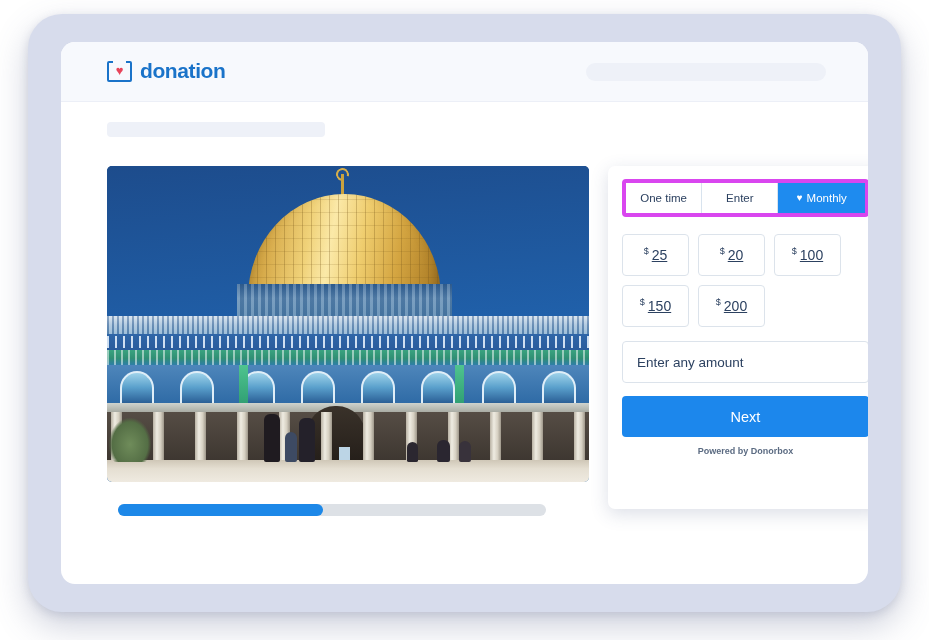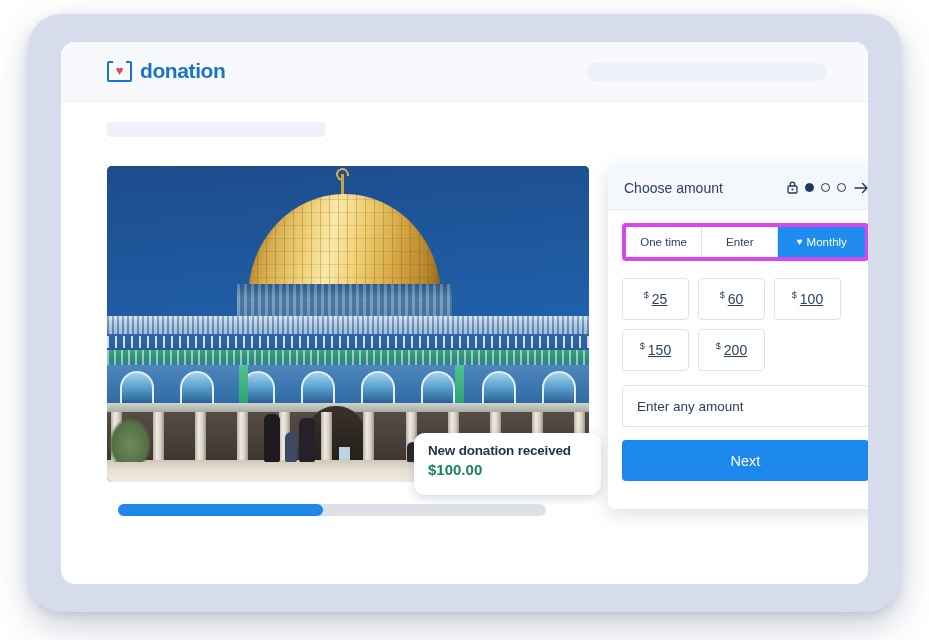--- a/index.html
+++ b/index.html
@@ -549,46 +549,26 @@
       <div class="tree"></div>
       <div class="chair"></div>
       <div class="person p1"></div>
       <div class="person p2"></div>
       <div class="person p3"></div>
       <div class="person p4"></div>
       <div class="person p5"></div>
       <div class="person p6"></div>
     </div>
 
-    <div class="toast">
-      <div class="toast-title">New donation received</div>
-      <div class="toast-amount" style="color: rgb(28, 129, 96);">$100.00</div>
-    </div>
 
     <div class="progress-track" style="background: rgb(221, 225, 230);">
       <div class="progress-fill" style="width: 48%; background: rgb(29, 136, 232);"></div>
     </div>
 
     <div class="form">
-      <div class="form-head">
-        <span class="form-head-title">Choose amount</span>
-        <span class="steps">
-          <svg class="lock-icon" width="11" height="13" viewBox="0 0 11 13">
-            <rect x="1" y="5" width="9" height="7" rx="1.2" fill="none" stroke="#1f3a5c" stroke-width="1.3"></rect>
-            <path d="M3.2 5 V3.4 a2.3 2.3 0 0 1 4.6 0 V5" fill="none" stroke="#1f3a5c" stroke-width="1.3"></path>
-            <circle cx="5.5" cy="8.5" r="1" fill="#1f3a5c"></circle>
-          </svg>
-          <span class="dot filled"></span>
-          <span class="dot"></span>
-          <span class="dot"></span>
-          <svg class="arrow-icon" width="15" height="12" viewBox="0 0 15 12">
-            <path d="M1 6 H13 M8.6 1.6 L13 6 L8.6 10.4" fill="none" stroke="#1f3a5c" stroke-width="1.4" stroke-linecap="round" stroke-linejoin="round"></path>
-          </svg>
-        </span>
-      </div>
 
       <div class="form-body">
         <div class="freq">
           <div class="freq-btn">
             <span>One time</span>
           </div>
           <div class="freq-btn">
             <span>Enter</span>
           </div>
           <div class="freq-btn active">
@@ -597,37 +577,38 @@
           </div>
         </div>
 
         <div class="amounts">
           <div class="amt">
             <span class="cur">$</span>
             <span class="val">25</span>
           </div>
           <div class="amt">
             <span class="cur">$</span>
-            <span class="val">60</span>
+            <span class="val">20</span>
           </div>
           <div class="amt">
             <span class="cur">$</span>
             <span class="val">100</span>
           </div>
           <div class="amt">
             <span class="cur">$</span>
             <span class="val">150</span>
           </div>
           <div class="amt">
             <span class="cur">$</span>
             <span class="val">200</span>
           </div>
         </div>
 
         <input class="any-amount" type="text" placeholder="Enter any amount" style="">
 
         <button class="next-btn" style="background: rgb(28, 135, 236);">Next</button>
 
+        <div class="powered">Powered by Donorbox</div>
       </div>
     </div>
 
   </div>
 </div>
 
 </body></html>

